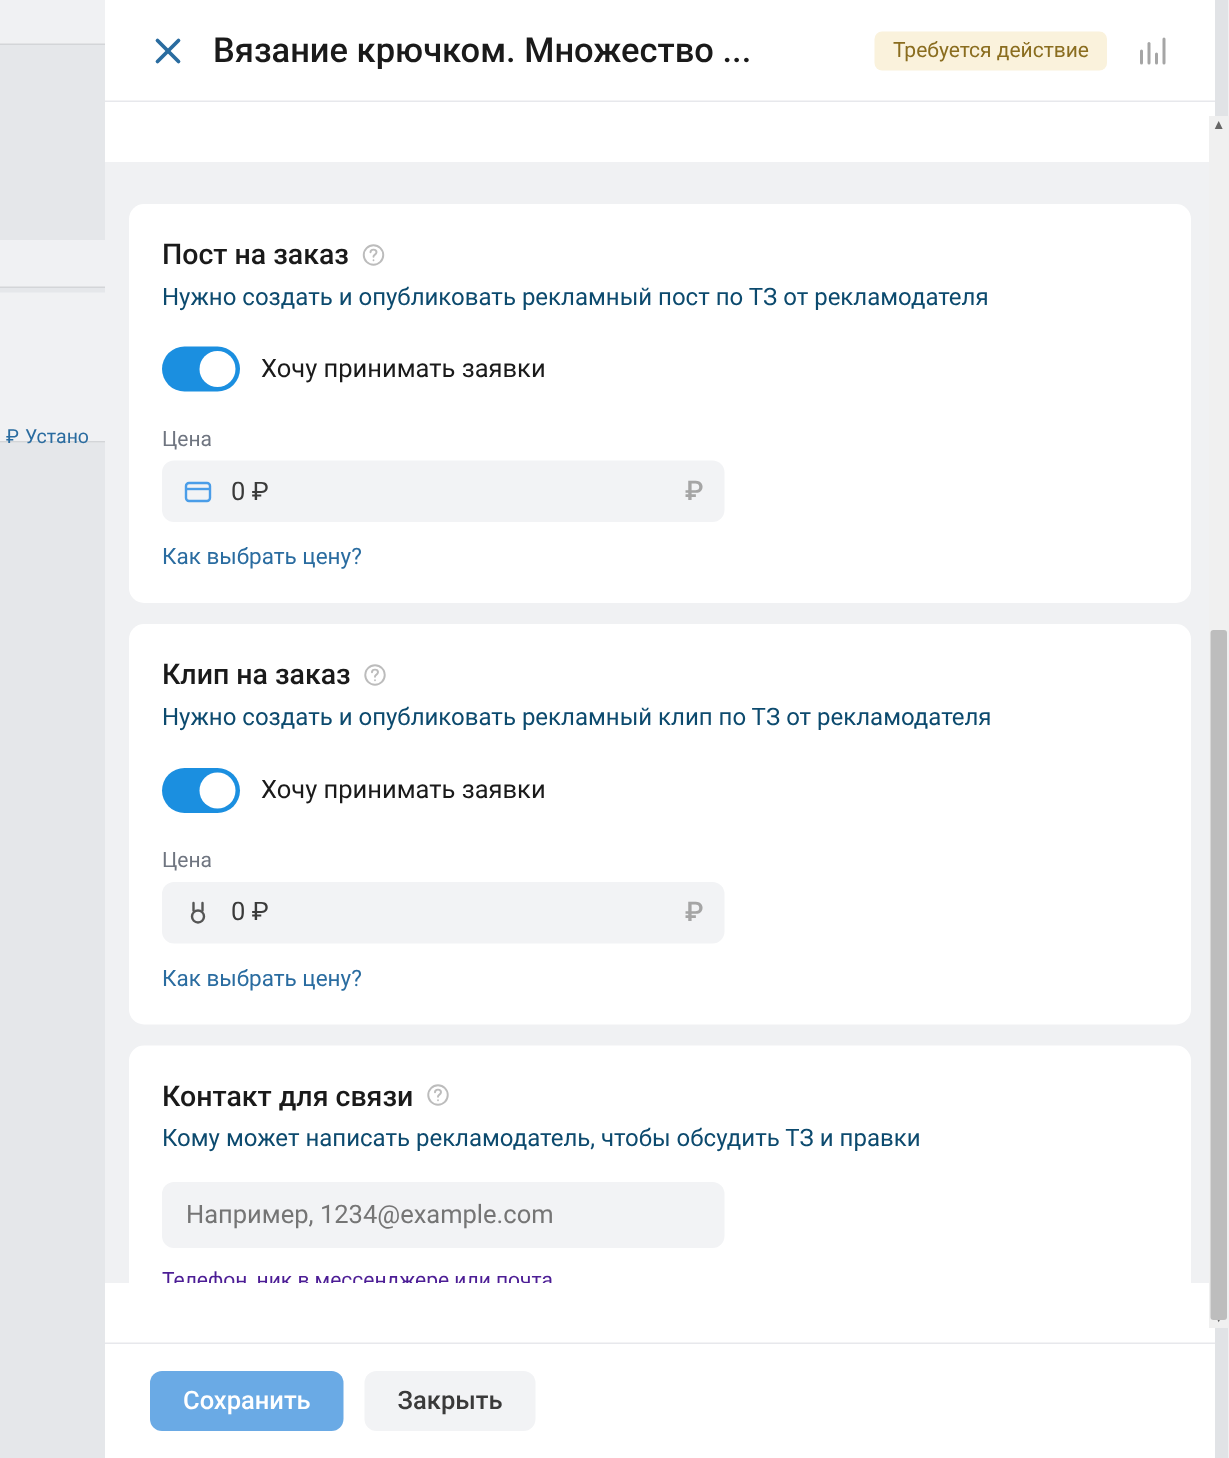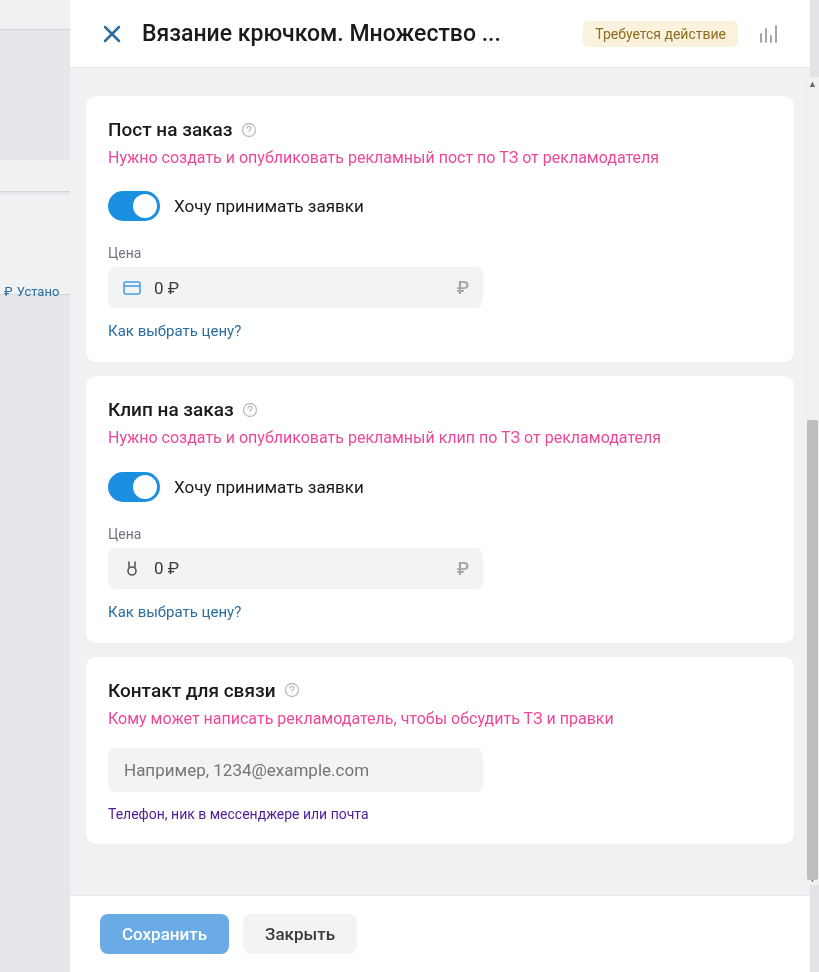--- a/index.html
+++ b/index.html
@@ -44,20 +44,21 @@
     }
     .modal {
       position: absolute;
       left: 70px;
       top: 0;
       width: 740px;
       height: 972px;
       background: #fff;
       display: flex;
       flex-direction: column;
+      gap: 40px;
     }
     .modal-header {
       display: flex;
       align-items: center;
       padding: 20px 30px;
       border-bottom: 1px solid #e7e8ec;
       gap: 18px;
     }
     .close-x {
       width: 24px;
@@ -112,21 +113,21 @@
       font-size: 19px;
       font-weight: 500;
       color: #1a1a1a;
     }
     .help-icon {
       width: 16px;
       height: 16px;
       color: #a5a5a5;
     }
     .card-subtitle {
-      color: #ec4899;
+      color: #0c4a6e;
       font-size: 16px;
       margin-top: 6px;
       line-height: 1.4;
     }
     .toggle-row {
       display: flex;
       align-items: center;
       gap: 14px;
       margin-top: 22px;
       text-align: center;

